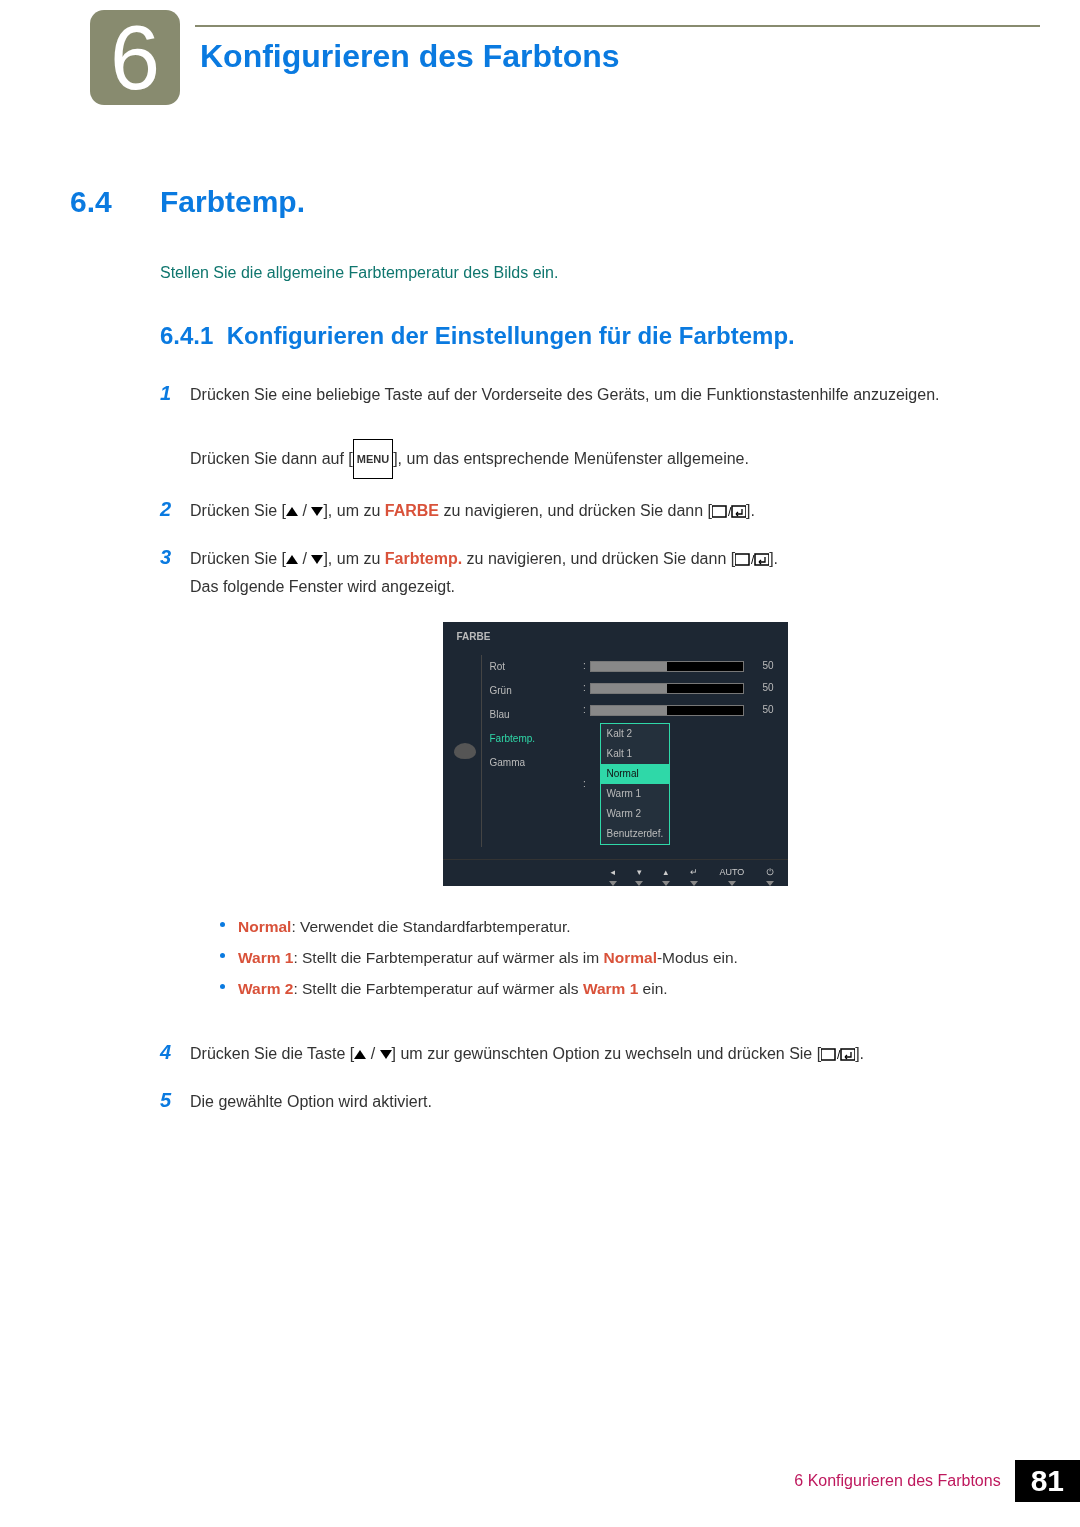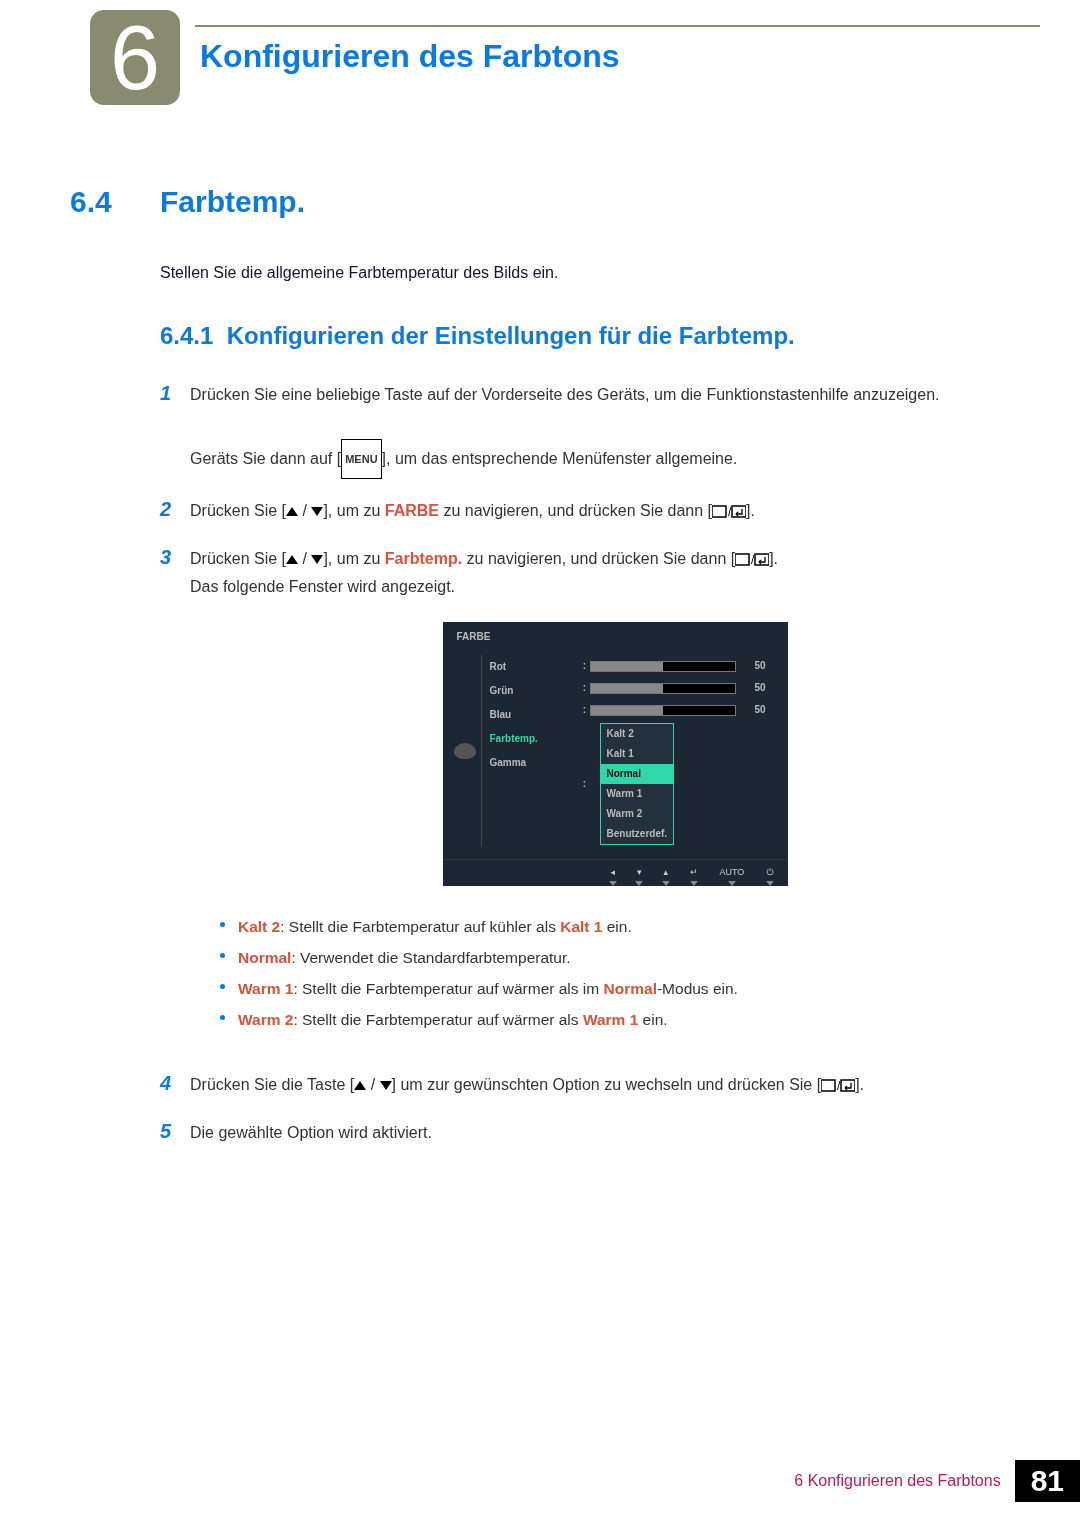--- a/index.html
+++ b/index.html
@@ -67,21 +67,21 @@
     box-sizing: border-box;
   }
   .section-title {
     font-size: 30px;
     font-weight: bold;
     color: #0a7ae0;
   }
   .intro {
     margin-left: 160px;
     font-size: 16px;
-    color: #0f172a;
+    color: #0f766e;
     margin-bottom: 40px;
   }
   .subsection {
     margin-left: 160px;
     font-size: 24px;
     font-weight: bold;
     color: #0a7ae0;
     margin-bottom: 25px;
   }
   ol.steps {
@@ -135,22 +135,21 @@
     background: #1d2733;
     color: #bbb;
     font-size: 10px;
   }
   .osd-title {
     padding: 6px 10px 3px 14px;
     font-weight: bold;
   }
   .osd-body {
     display: flex;
-    padding: 6px 22px 12px 6px;
-    font-weight: bold;
+    padding: 6px 14px 12px 6px;
   }
   .osd-left {
     width: 32px;
     display:flex;
     align-items:center;
     justify-content:center;
   }
   .osd-left .pal {
     width: 22px; height: 16px;
     background: #555;
@@ -241,21 +240,21 @@
   <div class="subsection">
     <span>6.4.1</span>&nbsp;
     <span>Konfigurieren der Einstellungen für die Farbtemp.</span>
   </div>
 
   <ol class="steps">
     <li>
       <span class="step-num">1</span>
       <span class="step-body">
         <span>Drücken Sie eine beliebige Taste auf der Vorderseite des Geräts, um die Funktionstastenhilfe anzuzeigen.</span><br><br>
-        <span>Geräts Sie dann auf [</span><span class="menu-key">MENU</span><span>], um das entsprechende Menüfenster allgemeine.</span>
+        <span>Drücken Sie dann auf [</span><span class="menu-key">MENU</span><span>], um das entsprechende Menüfenster allgemeine.</span>
       </span>
     </li>
     <li>
       <span class="step-num">2</span>
       <span class="step-body">
         <span>Drücken Sie [</span><span class="icon-up"></span> / <span class="icon-down"></span><span>], um zu </span><span class="kw">FARBE</span><span> zu navigieren, und drücken Sie dann [</span><svg class="rect-enter" width="34" height="14">
             <rect x="0" y="1" width="14" height="11" fill="none" stroke="#000" stroke-width="1.5"></rect>
             <text x="16" y="11" font-size="12">/</text>
             <rect x="20" y="1" width="14" height="11" fill="none" stroke="#000" stroke-width="1.5"></rect>
             <path d="M24 9 L30 9 L30 4" fill="none" stroke="#000" stroke-width="1.3"></path>
@@ -321,21 +320,20 @@
             <span>◂</span>
             <span>▾</span>
             <span>▴</span>
             <span>↵</span>
             <span>AUTO</span>
             <span>⏻</span>
           </div>
         </div>
 
         <ul class="bullets">
-          <li><span class="kw">Kalt 2</span><span>: Stellt die Farbtemperatur auf kühler als </span><span class="kw">Kalt 1</span><span> ein.</span></li>
           <li><span class="kw">Normal</span><span>: Verwendet die Standardfarbtemperatur.</span></li>
           <li><span class="kw">Warm 1</span><span>: Stellt die Farbtemperatur auf wärmer als im </span><span class="kw">Normal</span><span>-Modus ein.</span></li>
           <li><span class="kw">Warm 2</span><span>: Stellt die Farbtemperatur auf wärmer als </span><span class="kw">Warm 1</span><span> ein.</span></li>
         </ul>
       </span>
     </li>
     <li>
       <span class="step-num">4</span>
       <span class="step-body">
         <span>Drücken Sie die Taste [</span><span class="icon-up"></span> / <span class="icon-down"></span><span>] um zur gewünschten Option zu wechseln und drücken Sie [</span><svg class="rect-enter" width="34" height="14">

